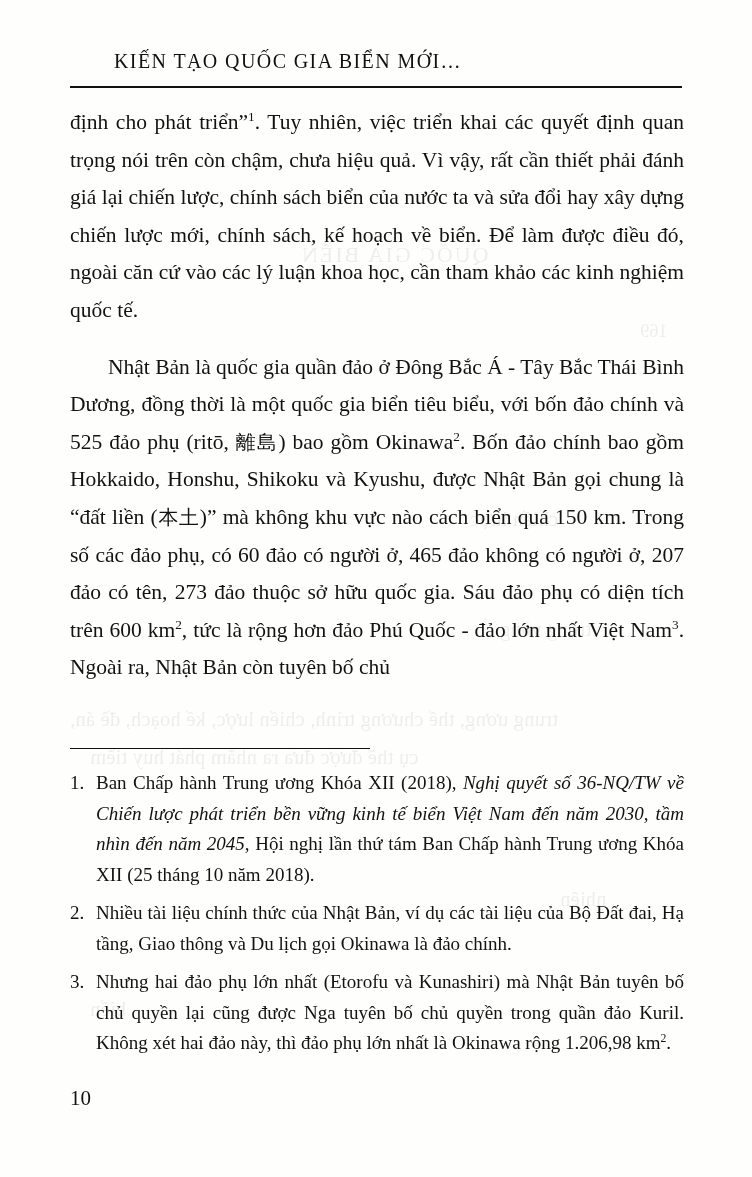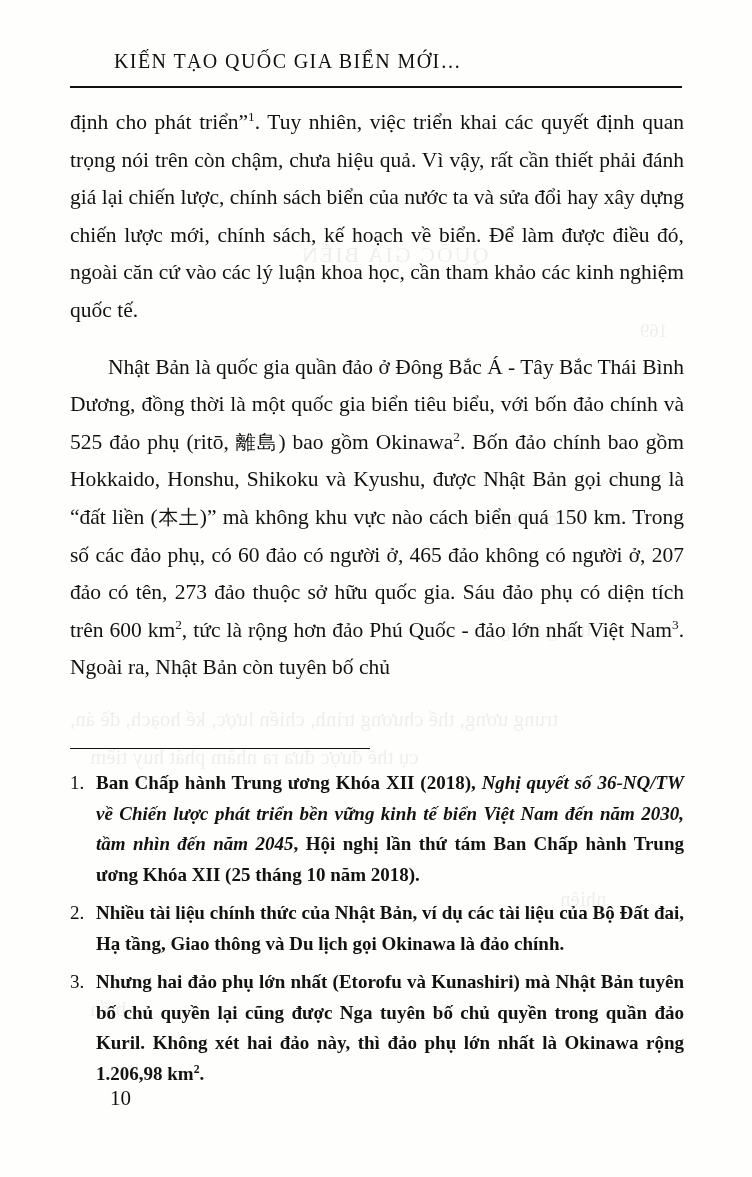--- a/index.html
+++ b/index.html
@@ -106,32 +106,30 @@
     text-align: justify;
   }
   .fn-num {
     width: 26px;
     flex: 0 0 26px;
     text-align: left;
   }
   .fn-body {
     flex: 1 1 auto;
     text-align: justify;
-    font-weight: bold;
   }
   .fn-body i, .fn-body em {
     font-style: italic;
   }
   .page-number {
     position: absolute;
     left: 70px;
     top: 1086px;
     font-size: 21px;
     color: #111;
-    margin-left: 40px;
   }
   .jp {
     font-family: "DejaVu Sans", sans-serif;
     font-size: 0.92em;
   }
 </style>
 </head>
 <body>
 
 <div class="page">

